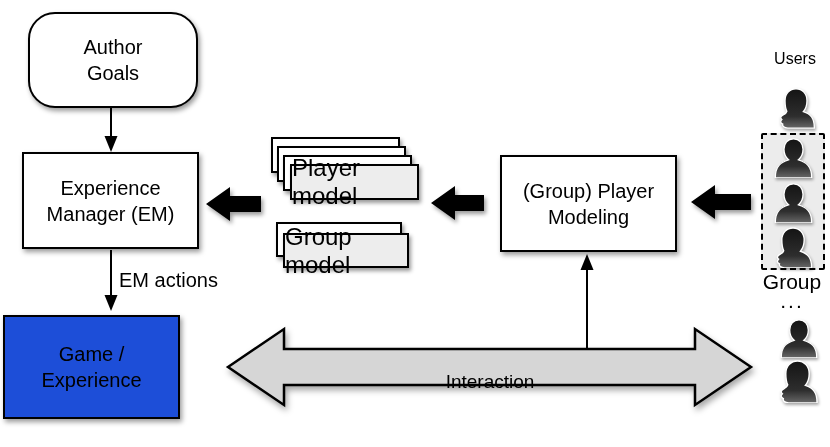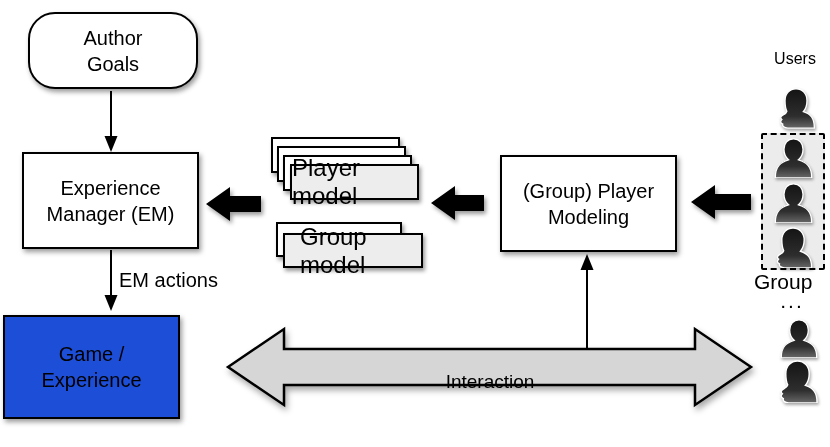--- a/index.html
+++ b/index.html
@@ -8,40 +8,40 @@
     font-family:"Liberation Sans","DejaVu Sans",sans-serif;color:#000;
   }
   .overlay{position:absolute;left:0;top:0;width:830px;height:447px;pointer-events:none;}
   .node{
     position:absolute;display:flex;align-items:center;justify-content:center;
     text-align:center;background:#fff;border:2px solid #000;
     box-shadow:2px 3px 5px rgba(0,0,0,0.40);
     white-space:pre-line;font-size:20px;line-height:26px;
     box-sizing:border-box;
   }
-  #author-goals{left:28px;top:12px;width:170px;height:77px;border-radius:27px;}
+  #author-goals{left:28px;top:12px;width:170px;height:96px;border-radius:27px;}
   #em-box{left:22px;top:152px;width:177px;height:97px;}
   #game-box{left:3px;top:315px;width:177px;height:104px;background:#1d4ed8;}
   #modeling-box{left:500px;top:155px;width:177px;height:97px;text-align:center;}
   .card{
     position:absolute;background:#fff;border:2px solid #000;box-sizing:border-box;
     box-shadow:2px 3px 4px rgba(0,0,0,0.40);
     display:flex;align-items:center;justify-content:center;
     font-size:24px;
   }
   .card.front{background:#ededed;}
   #pm-c1{left:271px;top:137px;width:129px;height:36px;}
   #pm-c2{left:277px;top:146px;width:129px;height:36px;}
   #pm-c3{left:283px;top:155px;width:129px;height:36px;}
   #pm-front{left:290px;top:164px;width:129px;height:36px;}
   #gm-c1{left:276px;top:222px;width:126px;height:35px;}
-  #gm-front{left:283px;top:233px;width:140px;height:35px;padding-left:15px;}
+  #gm-front{left:283px;top:233px;width:126px;height:35px;}
   .lbl{position:absolute;font-size:20px;}
   #users-label{left:760px;top:50px;width:70px;text-align:center;font-size:16px;}
-  #group-label{left:754px;top:270px;width:76px;font-size:21px;}
+  #group-label{left:754px;top:270px;width:76px;text-align:center;font-size:21px;}
   #ellipsis-label{left:754px;top:289px;width:76px;text-align:center;font-size:21px;letter-spacing:2px;}
   #em-actions-label{left:119px;top:269px;font-size:20px;}
   #interaction-label{left:300px;top:356px;width:380px;text-align:center;font-size:19px;margin-top:15px;}
   #group-dashed-box{
     position:absolute;left:761px;top:133px;width:64px;height:137px;
     background:#ececec;border:2px dashed #000;box-sizing:border-box;border-radius:2px;
   }
   .user-icon{position:absolute;filter:drop-shadow(1px 2px 1.5px rgba(0,0,0,0.35));}
   .thick-arrow{filter:drop-shadow(2px 3px 2px rgba(0,0,0,0.40));}
   .big-arrow{filter:drop-shadow(2px 4px 3px rgba(0,0,0,0.35));}

